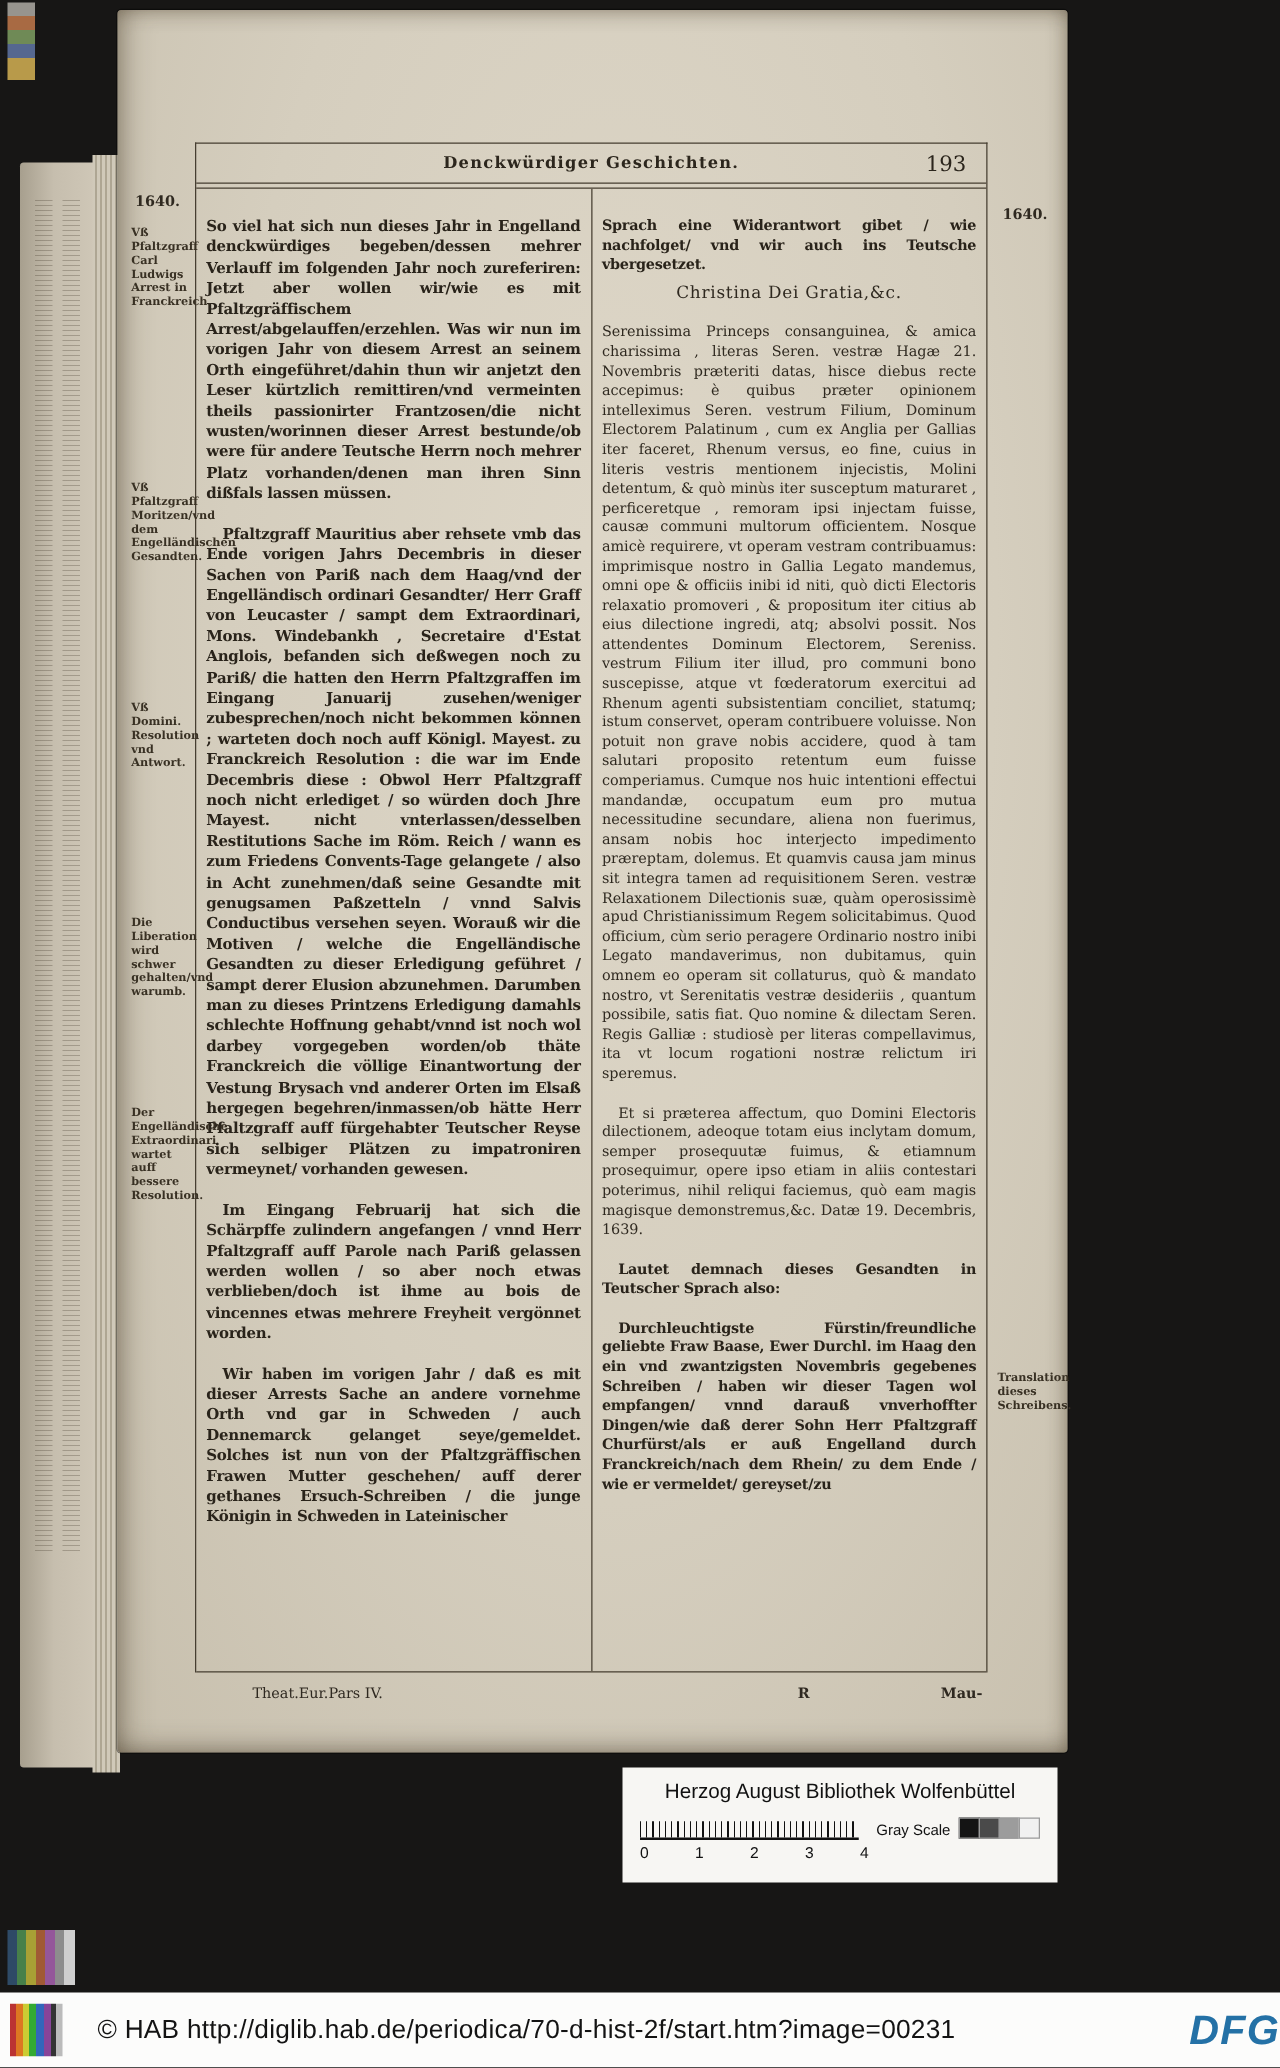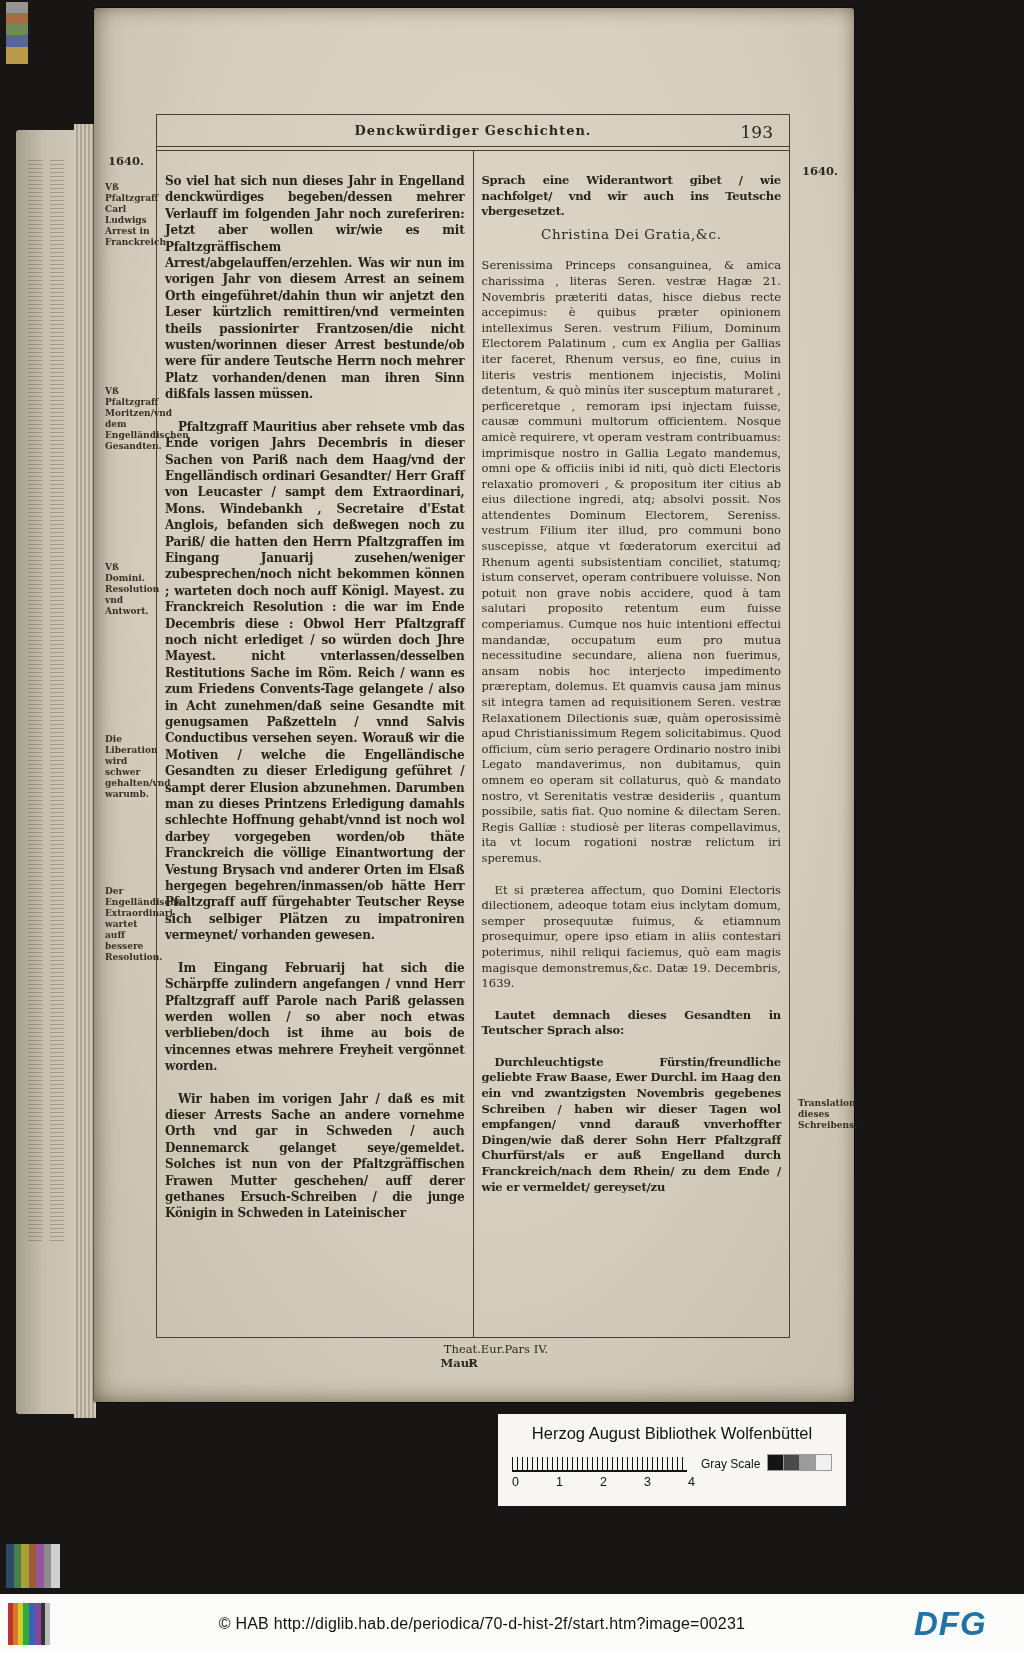--- a/index.html
+++ b/index.html
@@ -53,21 +53,21 @@
   .col{flex:1;padding:6px 8px;overflow:hidden;text-align:justify;min-width:0;}
   .col-left{font-size:12px;line-height:16.4px;}
   .col-right{font-size:11.5px;line-height:15.6px;}
   .fraktur{font-weight:bold;letter-spacing:-0.2px;color:#29231a;}
   .antiqua{font-weight:normal;color:#2e281f;}
   .para{margin:16px 0 3px 0;}
   .col-right .para{margin-bottom:6px;}
   .para + .para{text-indent:13px;}
   .latin-heading{margin:7px 0 6px;text-align:center;font-size:13.5px;font-weight:normal;letter-spacing:.6px;color:#2e281f;}
 
-  .foot-row{height:24px;display:flex;align-items:center;padding-top:4px;font-size:11.5px;color:#2e2820;flex-direction:column;}
+  .foot-row{height:24px;display:flex;align-items:center;padding-top:4px;font-size:11.5px;color:#2e2820;}
   .foot-left{flex:1;padding-left:46px;}
   .foot-right{flex:1;position:relative;display:flex;justify-content:center;}
   .foot-sig{font-weight:bold;}
   .foot-catch{position:absolute;right:4px;font-weight:bold;}
 
   
   .plate{position:absolute;left:498px;top:1414px;width:348px;height:92px;background:#f7f6f3;
     box-sizing:border-box;padding:10px 14px 6px;font-family:"Liberation Sans",sans-serif;color:#111;}
   .plate-title{font-size:16.5px;font-weight:normal;text-align:center;white-space:nowrap;}
   .ruler-row{margin-top:11px;display:flex;align-items:flex-end;}
@@ -77,22 +77,22 @@
   .gray-patches{display:flex;margin-left:auto;padding-bottom:1px;}
   .gray-patches i{width:15px;height:15px;display:block;border:1px solid #9a9a9a;margin-left:-1px;}
   .gp1{background:#141414}.gp2{background:#4a4a4a}.gp3{background:#9c9c9c}.gp4{background:#f1f1f1}
   .tick-numbers{width:183px;display:flex;justify-content:space-between;font-size:12.5px;margin-top:3px;}
 
   
   .footer-bar{position:absolute;left:0;bottom:0;width:1024px;height:60px;background:#fcfcfb;
     display:flex;align-items:center;font-family:"Liberation Sans",sans-serif;}
   .footer-colorbar{width:42px;height:42px;margin-left:8px;
     background:linear-gradient(90deg,#b33 0 12%,#d72 12% 24%,#cc3 24% 36%,#3a3 36% 50%,#36b 50% 64%,#849 64% 78%,#333 78% 88%,#bbb 88% 100%);}
-  .footer-text{flex:1;text-align:center;font-size:16px;color:#131313;letter-spacing:.2px;}
-  .dfg{width:110px;font-size:33px;font-weight:bold;font-style:italic;color:#2471a6;text-align:left;letter-spacing:1px;}
+  .footer-text{flex:1;font-size:21px;color:#131313;letter-spacing:.2px;margin-left:28px;}
+  .dfg{width:110px;font-size:33px;font-weight:bold;font-style:italic;color:#2471a6;text-align:right;letter-spacing:1px;}
 </style>
 </head>
 <body>
 
 <div class="stage">
 
   <div class="ct-top"></div>
   <div class="partial-page">
     <i class="ghost g1"></i>
     <i class="ghost g2"></i>

